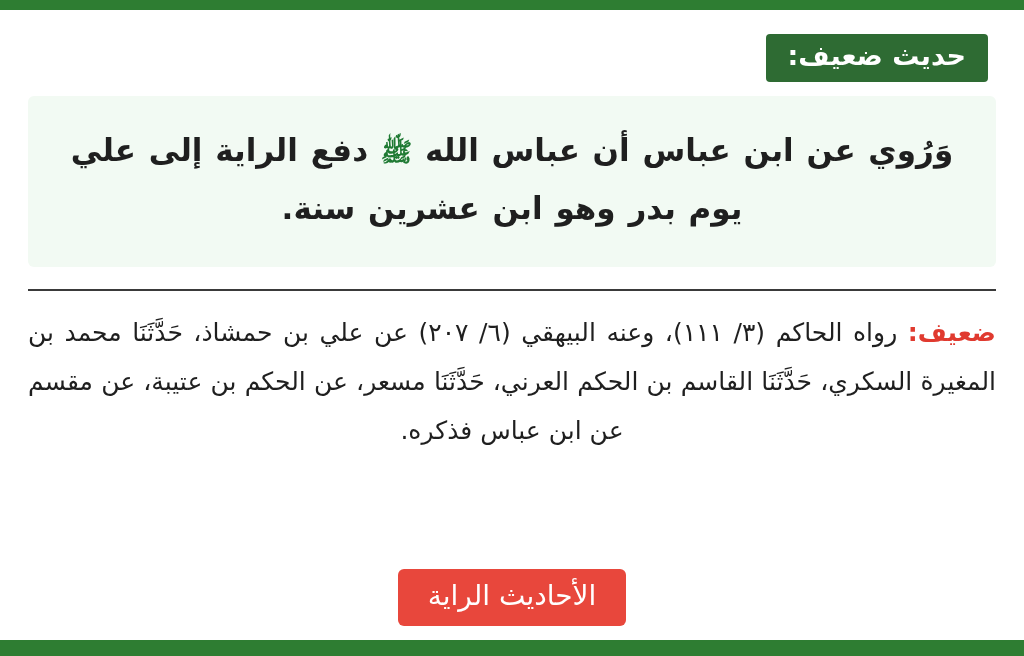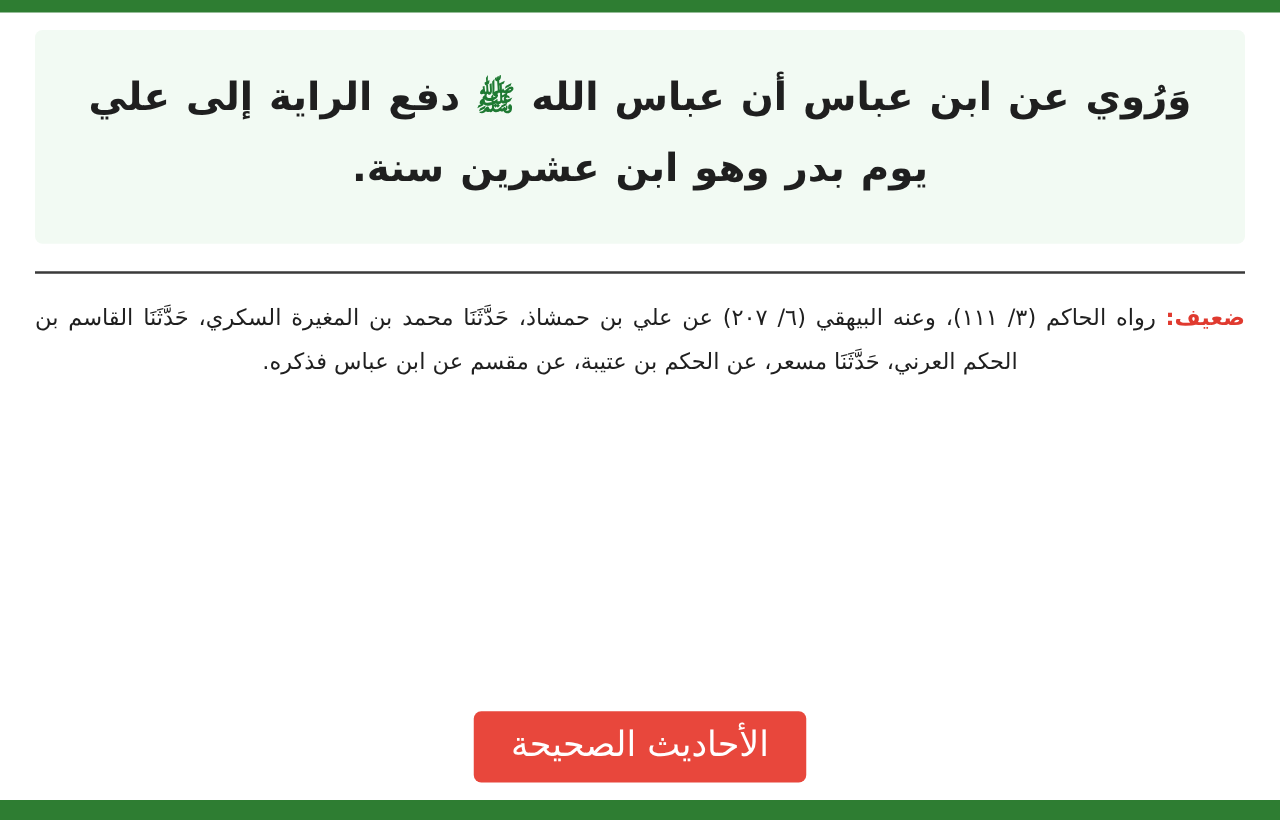--- a/index.html
+++ b/index.html
@@ -82,21 +82,21 @@
   .divider {
     margin: 22px 0 0 0;
     border: 0;
     border-top: 2px solid #3a3a3a;
     width: 100%;
   }
 
   
   .takhreej {
     margin-top: 18px;
-    font-size: 18px;
+    font-size: 25px;
     line-height: 1.95;
     color: #1f1f1f;
     text-align: justify;
     text-align-last: center;
   }
   .takhreej .grade-word {
     color: #e03a2f;
     font-weight: bold;
   }
 
@@ -132,38 +132,41 @@
 </style>
 </head>
 <body>
 
 <div class="card">
 
   <div class="top-bar"></div>
 
   <div class="content">
 
+    <div class="tag-row">
+      <div class="grade-tag">حديث ضعيف:</div>
+    </div>
 
     <div class="hadith-box">
       <div class="hadith-text">
         <span>وَرُوي عن ابن عباس أن عباس الله</span>
         <span class="sallam">ﷺ</span>
         <span>دفع الراية إلى علي يوم بدر وهو ابن عشرين سنة.</span>
       </div>
     </div>
 
     <hr class="divider">
 
     <div class="takhreej">
       <span class="grade-word">ضعيف:</span>
       <span>رواه الحاكم (٣/ ١١١)، وعنه البيهقي (٦/ ٢٠٧) عن علي بن حمشاذ، حَدَّثَنَا محمد بن المغيرة السكري، حَدَّثَنَا القاسم بن الحكم العرني، حَدَّثَنَا مسعر، عن الحكم بن عتيبة، عن مقسم عن ابن عباس فذكره.</span>
     </div>
 
   </div>
 
   <div class="footer-row">
     <div class="footer-badge">
-      <span>الأحاديث الصحيحة</span>
+      <span>الأحاديث الراية</span>
     </div>
   </div>
 
   <div class="bottom-bar"></div>
 </div>
 
 </body></html>

